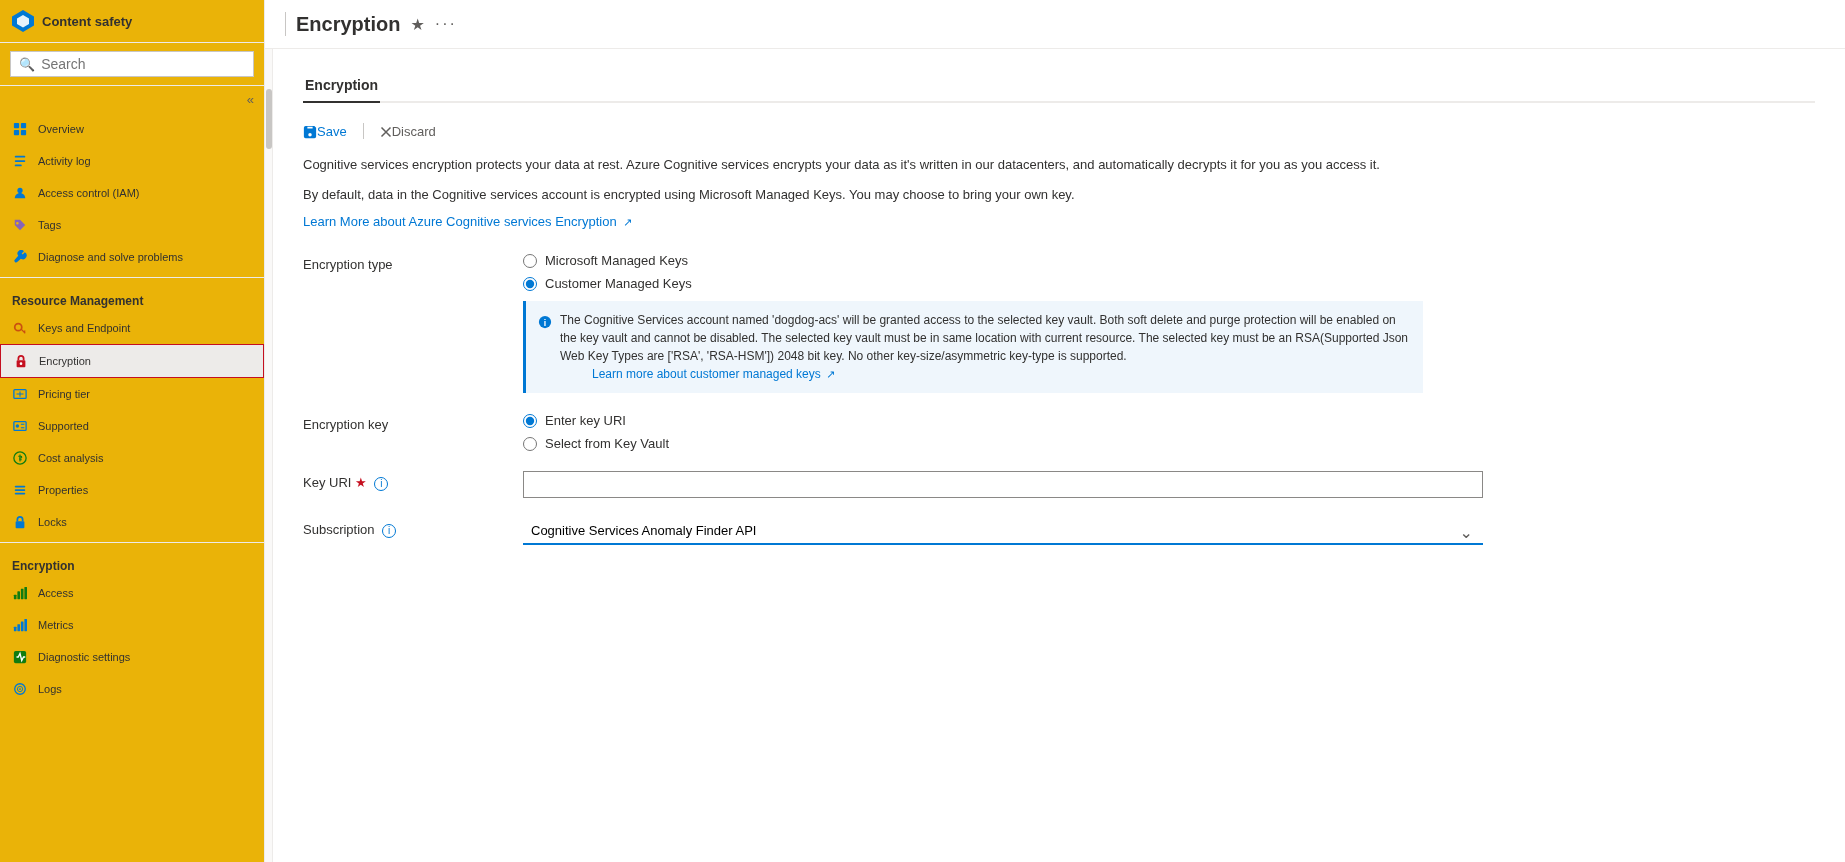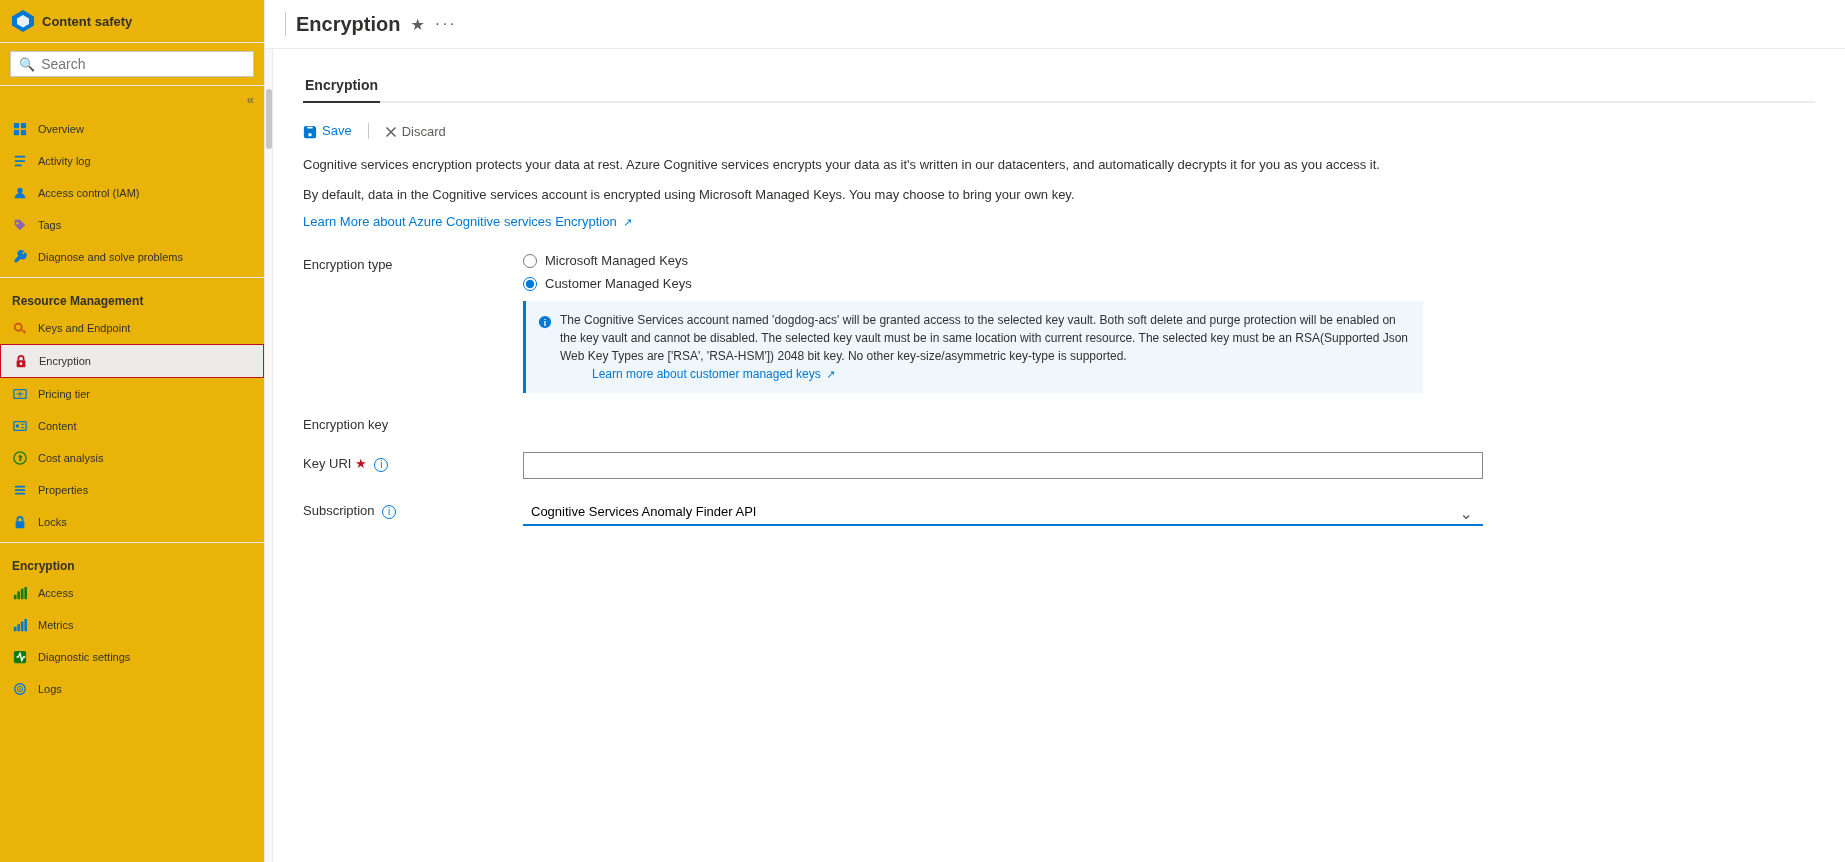--- a/index.html
+++ b/index.html
@@ -161,21 +161,21 @@
       color: #323130;
       border-bottom: 2px solid #323130;
       margin-bottom: -2px;
     }
 
     .toolbar {
       display: flex; align-items: center; gap: 16px;
       margin-bottom: 16px;
     }
     .toolbar-btn {
-      display: flex; align-items: flex-start; gap: 5px;
+      display: flex; align-items: center; 
       color: #0078d4; cursor: pointer; font-size: 13px;
       background: none; border: none; padding: 0;
     }
     .toolbar-divider { width: 1px; height: 16px; background: #c8c6c4; }
 
     .description-text {
       font-size: 13px; color: #323130; line-height: 1.5;
       margin-bottom: 10px; max-width: 1100px;
     }
     .description-link {
@@ -368,21 +368,21 @@
     </div>
     <div class="nav-item">
       <span class="nav-icon icon-identity">
         <svg width="14" height="14" viewBox="0 0 16 16" fill="currentColor">
           <rect x="1" y="3" width="14" height="10" rx="1" fill="none" stroke="#0078d4" stroke-width="1.5"></rect>
           <circle cx="5" cy="8" r="2" fill="#0078d4"></circle>
           <line x1="9" y1="6" x2="13" y2="6" stroke="#0078d4" stroke-width="1.2"></line>
           <line x1="9" y1="10" x2="13" y2="10" stroke="#0078d4" stroke-width="1.2"></line>
         </svg>
       </span>
-      <span>Content</span>
+      <span>Supported</span>
     </div>
     <div class="nav-item">
       <span class="nav-icon icon-cost">
         <svg width="14" height="14" viewBox="0 0 16 16" fill="currentColor">
           <circle cx="8" cy="8" r="7" fill="none" stroke="#107c10" stroke-width="1.5"></circle>
           <path d="M8 4v8M6 6h3a1 1 0 010 2H7a1 1 0 010 2h3" stroke="#107c10" stroke-width="1.2" fill="none"></path>
         </svg>
       </span>
       <span>Cost analysis</span>
     </div>
@@ -536,20 +536,32 @@
                 </a>
               </div>
             </div>
           </div>
         </div>
 
         <div class="form-row">
           <div class="form-label">
             <span>Encryption key</span>
           </div>
+          <div class="form-control">
+            <div class="radio-group">
+              <label class="radio-option">
+                <input type="radio" name="encryption_key" checked="" style="">
+                <span>Enter key URI</span>
+              </label>
+              <label class="radio-option">
+                <input type="radio" name="encryption_key" style="">
+                <span>Select from Key Vault</span>
+              </label>
+            </div>
+          </div>
         </div>
 
         <div class="form-row">
           <div class="form-label">
             <span>Key URI</span>
             <span class="required"> ★</span>
             <span class="info-icon" title="Information">i</span>
           </div>
           <div class="form-control">
             <input type="text" class="text-input" placeholder="" style="">

